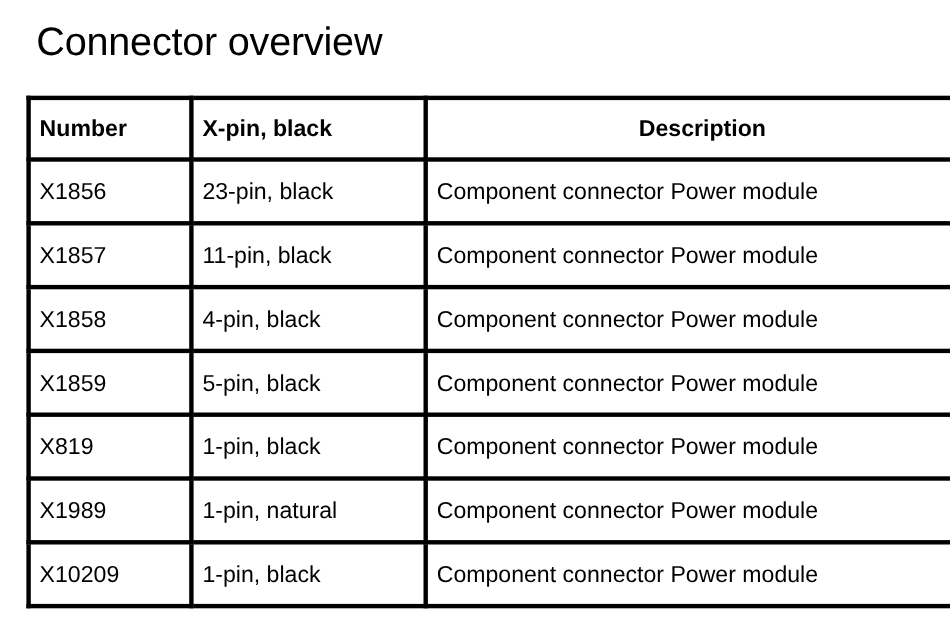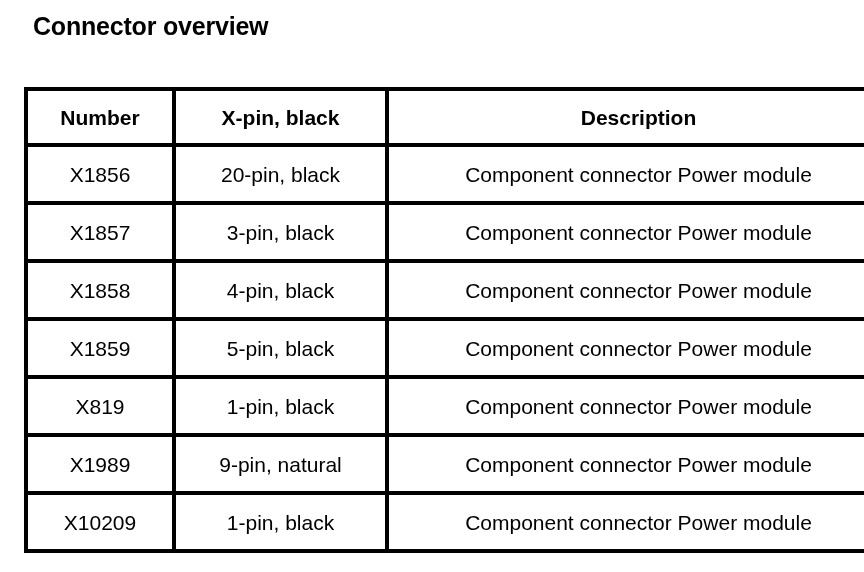--- a/index.html
+++ b/index.html
@@ -12,23 +12,23 @@
     height: 572px;
     position: relative;
     font-family: "Liberation Sans", sans-serif;
     color: #000000;
     overflow: hidden;
   }
 
   .page-title {
     position: absolute;
     left: 33px;
-    top: 10px;
-    font-size: 25px;
-    font-weight: bold;
+    top: 22px;
+    font-size: 36px;
+    font-weight: normal;
     letter-spacing: -0.2px;
     line-height: 32px;
     white-space: nowrap;
   }
 
   .connector-table {
     position: absolute;
     left: 24px;
     top: 87px;
     width: 804px;
@@ -39,21 +39,21 @@
 
   .connector-table td,
   .connector-table th {
     border: 4px solid #000000;
     padding: 0 8px;
     font-size: 21px;
     font-weight: normal;
     line-height: 1;
     height: 54px;
     vertical-align: middle;
-    text-align: center;
+    text-align: left;
     white-space: nowrap;
     overflow: hidden;
   }
 
   .connector-table thead th {
     font-weight: bold;
     height: 52px;
   }
 
   .col-number  { width: 128px; }
@@ -71,46 +71,46 @@
   <thead>
     <tr>
       <th class="col-number">Number</th>
       <th class="col-xpin">X-pin, black</th>
       <th class="col-desc">Description</th>
     </tr>
   </thead>
   <tbody>
     <tr>
       <td class="col-number">X1856</td>
-      <td class="col-xpin">20-pin, black</td>
+      <td class="col-xpin">23-pin, black</td>
       <td class="col-desc">Component connector Power module</td>
     </tr>
     <tr>
       <td class="col-number">X1857</td>
-      <td class="col-xpin">3-pin, black</td>
+      <td class="col-xpin">11-pin, black</td>
       <td class="col-desc">Component connector Power module</td>
     </tr>
     <tr>
       <td class="col-number">X1858</td>
       <td class="col-xpin">4-pin, black</td>
       <td class="col-desc">Component connector Power module</td>
     </tr>
     <tr>
       <td class="col-number">X1859</td>
       <td class="col-xpin">5-pin, black</td>
       <td class="col-desc">Component connector Power module</td>
     </tr>
     <tr>
       <td class="col-number">X819</td>
       <td class="col-xpin">1-pin, black</td>
       <td class="col-desc">Component connector Power module</td>
     </tr>
     <tr>
       <td class="col-number">X1989</td>
-      <td class="col-xpin">9-pin, natural</td>
+      <td class="col-xpin">1-pin, natural</td>
       <td class="col-desc">Component connector Power module</td>
     </tr>
     <tr>
       <td class="col-number">X10209</td>
       <td class="col-xpin">1-pin, black</td>
       <td class="col-desc">Component connector Power module</td>
     </tr>
   </tbody>
 </table>
 

